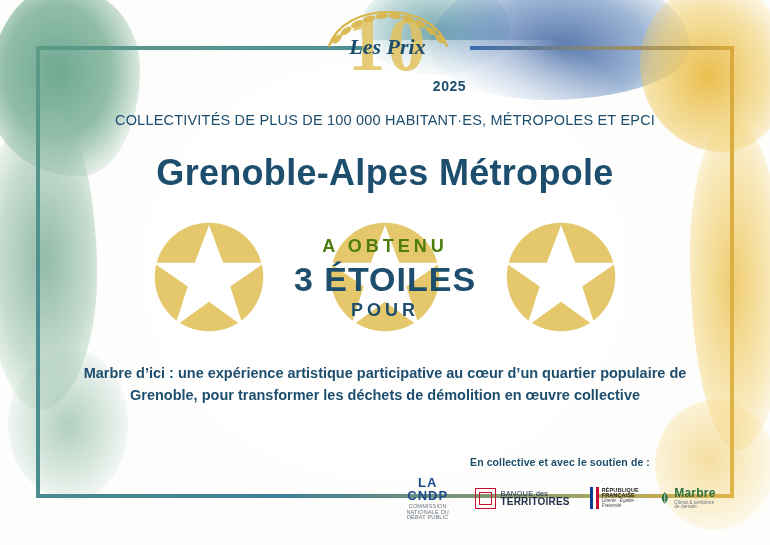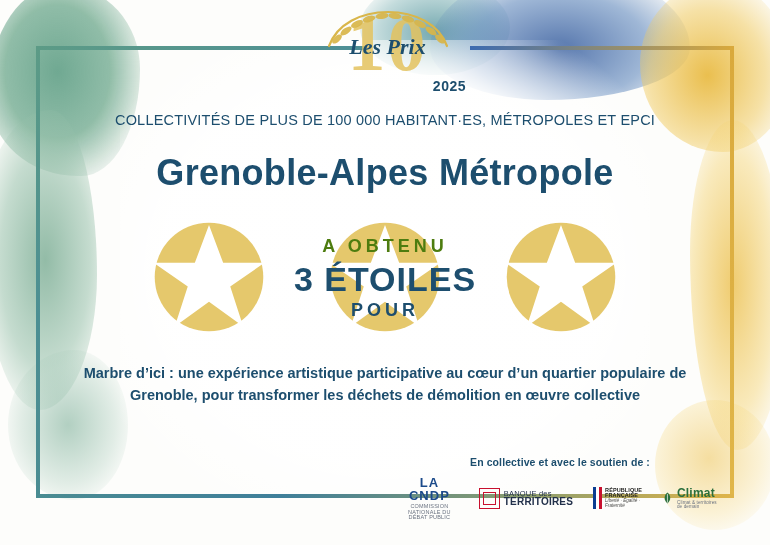--- a/index.html
+++ b/index.html
@@ -409,21 +409,21 @@
           <div class="rf-l2">Liberté · Égalité · Fraternité</div>
         </div>
       </div>
 
       <div class="partner">
         <svg width="16" height="18" viewBox="0 0 16 18">
           <path d="M8 1 C3 5, 2 12, 8 17 C14 12, 13 5, 8 1 Z" fill="#2a6f3c"></path>
           <path d="M8 3 L8 16" stroke="#ffffff" stroke-width="1"></path>
         </svg>
         <div class="cerema-words">
-          <div class="cerema-l1">Climat</div>
+          <div class="cerema-l1">Marbre</div>
           <div class="cerema-l2">Climat &amp; territoires de demain</div>
         </div>
       </div>
 
     </div>
   </div>
 
 </div>
 
 </body></html>

